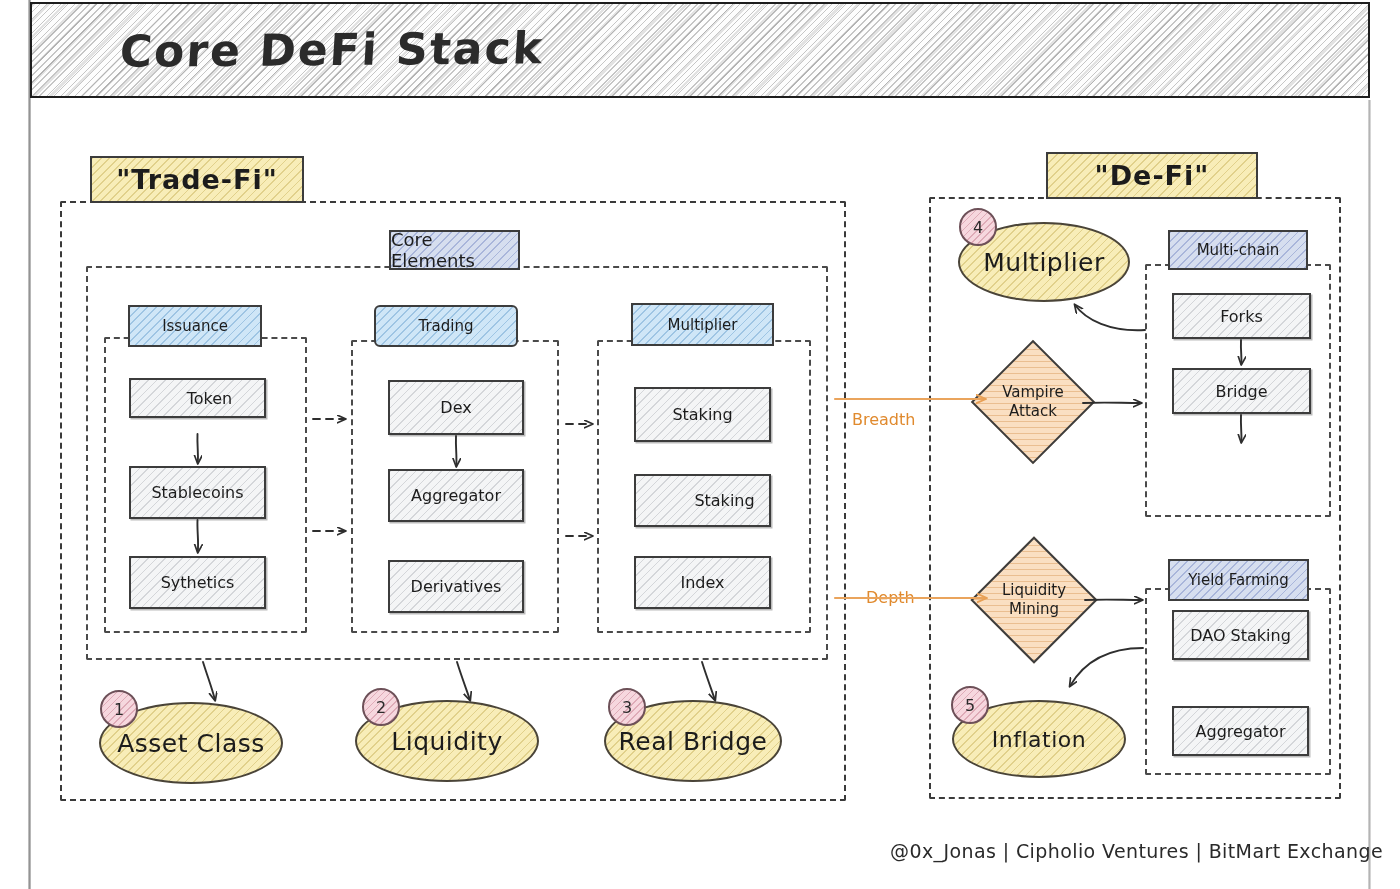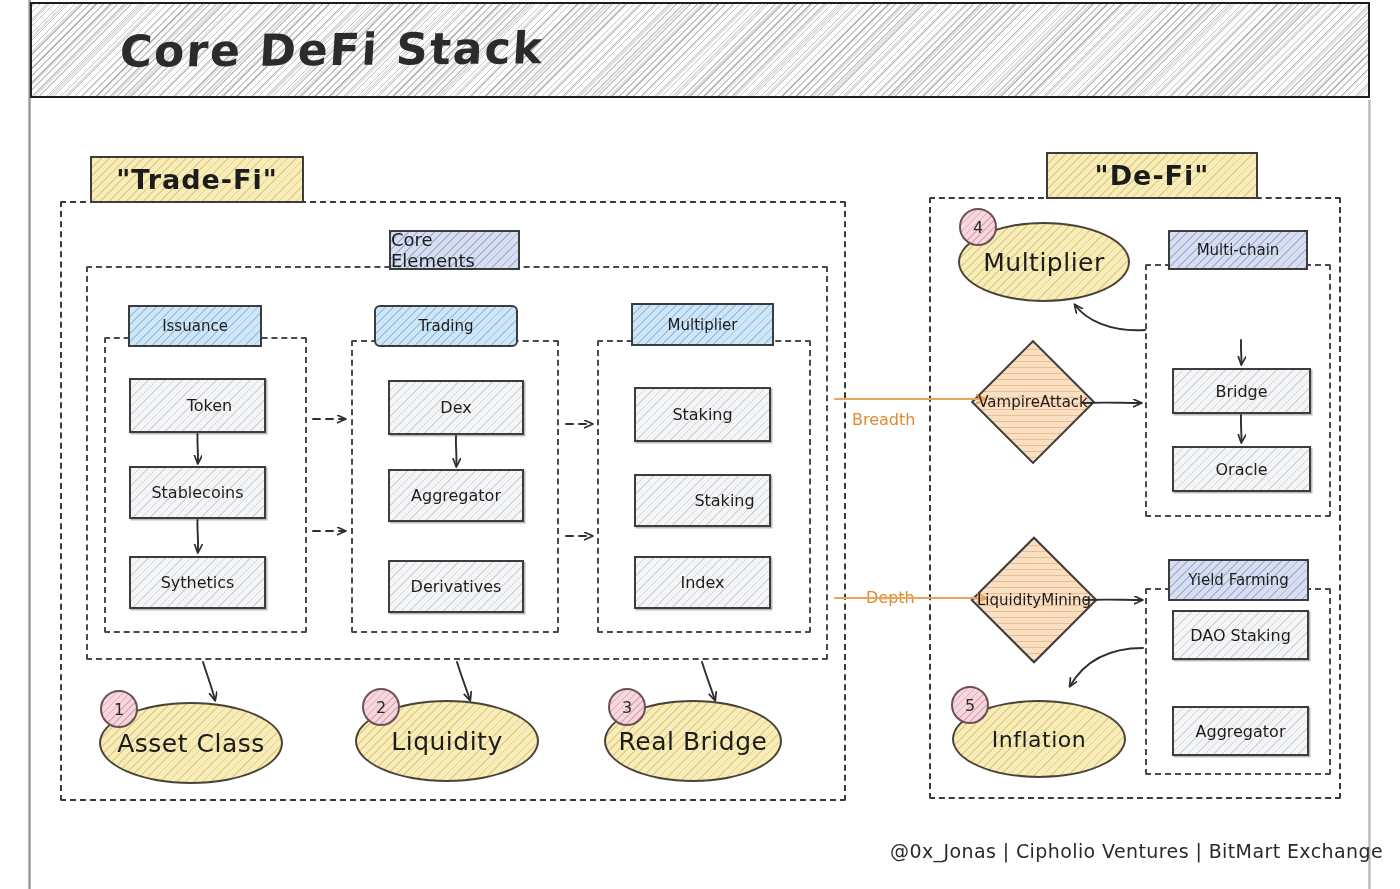--- a/index.html
+++ b/index.html
@@ -112,21 +112,21 @@
     font-size:16px;color:#2a2a2a;z-index:9;
   }
 
   
   .diamond{
     position:absolute;box-sizing:border-box;
     border:2.4px solid #3c3c3c;
     transform:rotate(45deg);
   }
   .diamond-label{
-    position:absolute;display:flex;
+    position:absolute;display:flex;flex-direction:column;
     align-items:center;justify-content:center;
     font-size:15px;color:#1c1c1c;text-align:right;line-height:1.25;
     z-index:5;
   }
 
   
   .edge-label{
     position:absolute;font-size:16px;color:#e08a2e;
     font-family:"DejaVu Sans", sans-serif;
   }
@@ -156,21 +156,21 @@
 
   <div class="chip big hatch-yellow" style="left:90px;top:156px;width:214px;height:47px;">"Trade-Fi"</div>
 
   <div class="frame thin" style="left:86px;top:266px;width:742px;height:394px;"></div>
 
   <div class="chip mid hatch-peri" style="left:389px;top:230px;width:131px;height:40px;">Core Elements</div>
 
   <div class="frame thin" style="left:104px;top:337px;width:203px;height:296px;"></div>
   <div class="chip sm hatch-blue" style="left:128px;top:305px;width:134px;height:42px;">Issuance</div>
 
-  <div class="box hatch-grey" style="left:129px;top:378px;width:137px;height:55px;padding-left:24px;">Token</div>
+  <div class="box hatch-grey" style="left:129px;top:378px;width:137px;height:40px;padding-left:24px;">Token</div>
   <div class="box hatch-grey" style="left:129px;top:466px;width:137px;height:53px;">Stablecoins</div>
   <div class="box hatch-grey" style="left:129px;top:556px;width:137px;height:53px;">Sythetics</div>
 
   <div class="frame thin" style="left:351px;top:340px;width:208px;height:293px;"></div>
   <div class="chip sm hatch-blue" style="left:374px;top:305px;width:144px;height:42px;border-radius:6px;">Trading</div>
 
   <div class="box hatch-grey" style="left:388px;top:380px;width:136px;height:55px;">Dex</div>
   <div class="box hatch-grey" style="left:388px;top:469px;width:136px;height:53px;">Aggregator</div>
   <div class="box hatch-grey" style="left:388px;top:560px;width:136px;height:53px;">Derivatives</div>
 
@@ -199,22 +199,22 @@
 
   <div class="diamond hatch-orange" style="left:989px;top:358px;width:88px;height:88px;"></div>
   <div class="diamond-label" style="left:989px;top:358px;width:88px;height:88px;">
     <span>Vampire</span>
     <span>Attack</span>
   </div>
 
   <div class="frame thin" style="left:1145px;top:264px;width:186px;height:253px;"></div>
   <div class="chip sm hatch-peri" style="left:1168px;top:230px;width:140px;height:40px;">Multi-chain</div>
 
+  <div class="box hatch-grey" style="left:1172px;top:293px;width:139px;height:46px;">Forks</div>
   <div class="box hatch-grey" style="left:1172px;top:368px;width:139px;height:46px;">Bridge</div>
-  <div class="box hatch-grey" style="left:1172px;top:446px;width:139px;height:46px;">Oracle</div>
 
   <div class="diamond hatch-orange" style="left:989px;top:555px;width:90px;height:90px;"></div>
   <div class="diamond-label" style="left:989px;top:555px;width:90px;height:90px;">
     <span>Liquidity</span>
     <span>Mining</span>
   </div>
 
   <div class="frame thin" style="left:1145px;top:588px;width:186px;height:187px;"></div>
   <div class="chip sm hatch-peri" style="left:1168px;top:559px;width:141px;height:42px;">Yield Farming</div>
 

